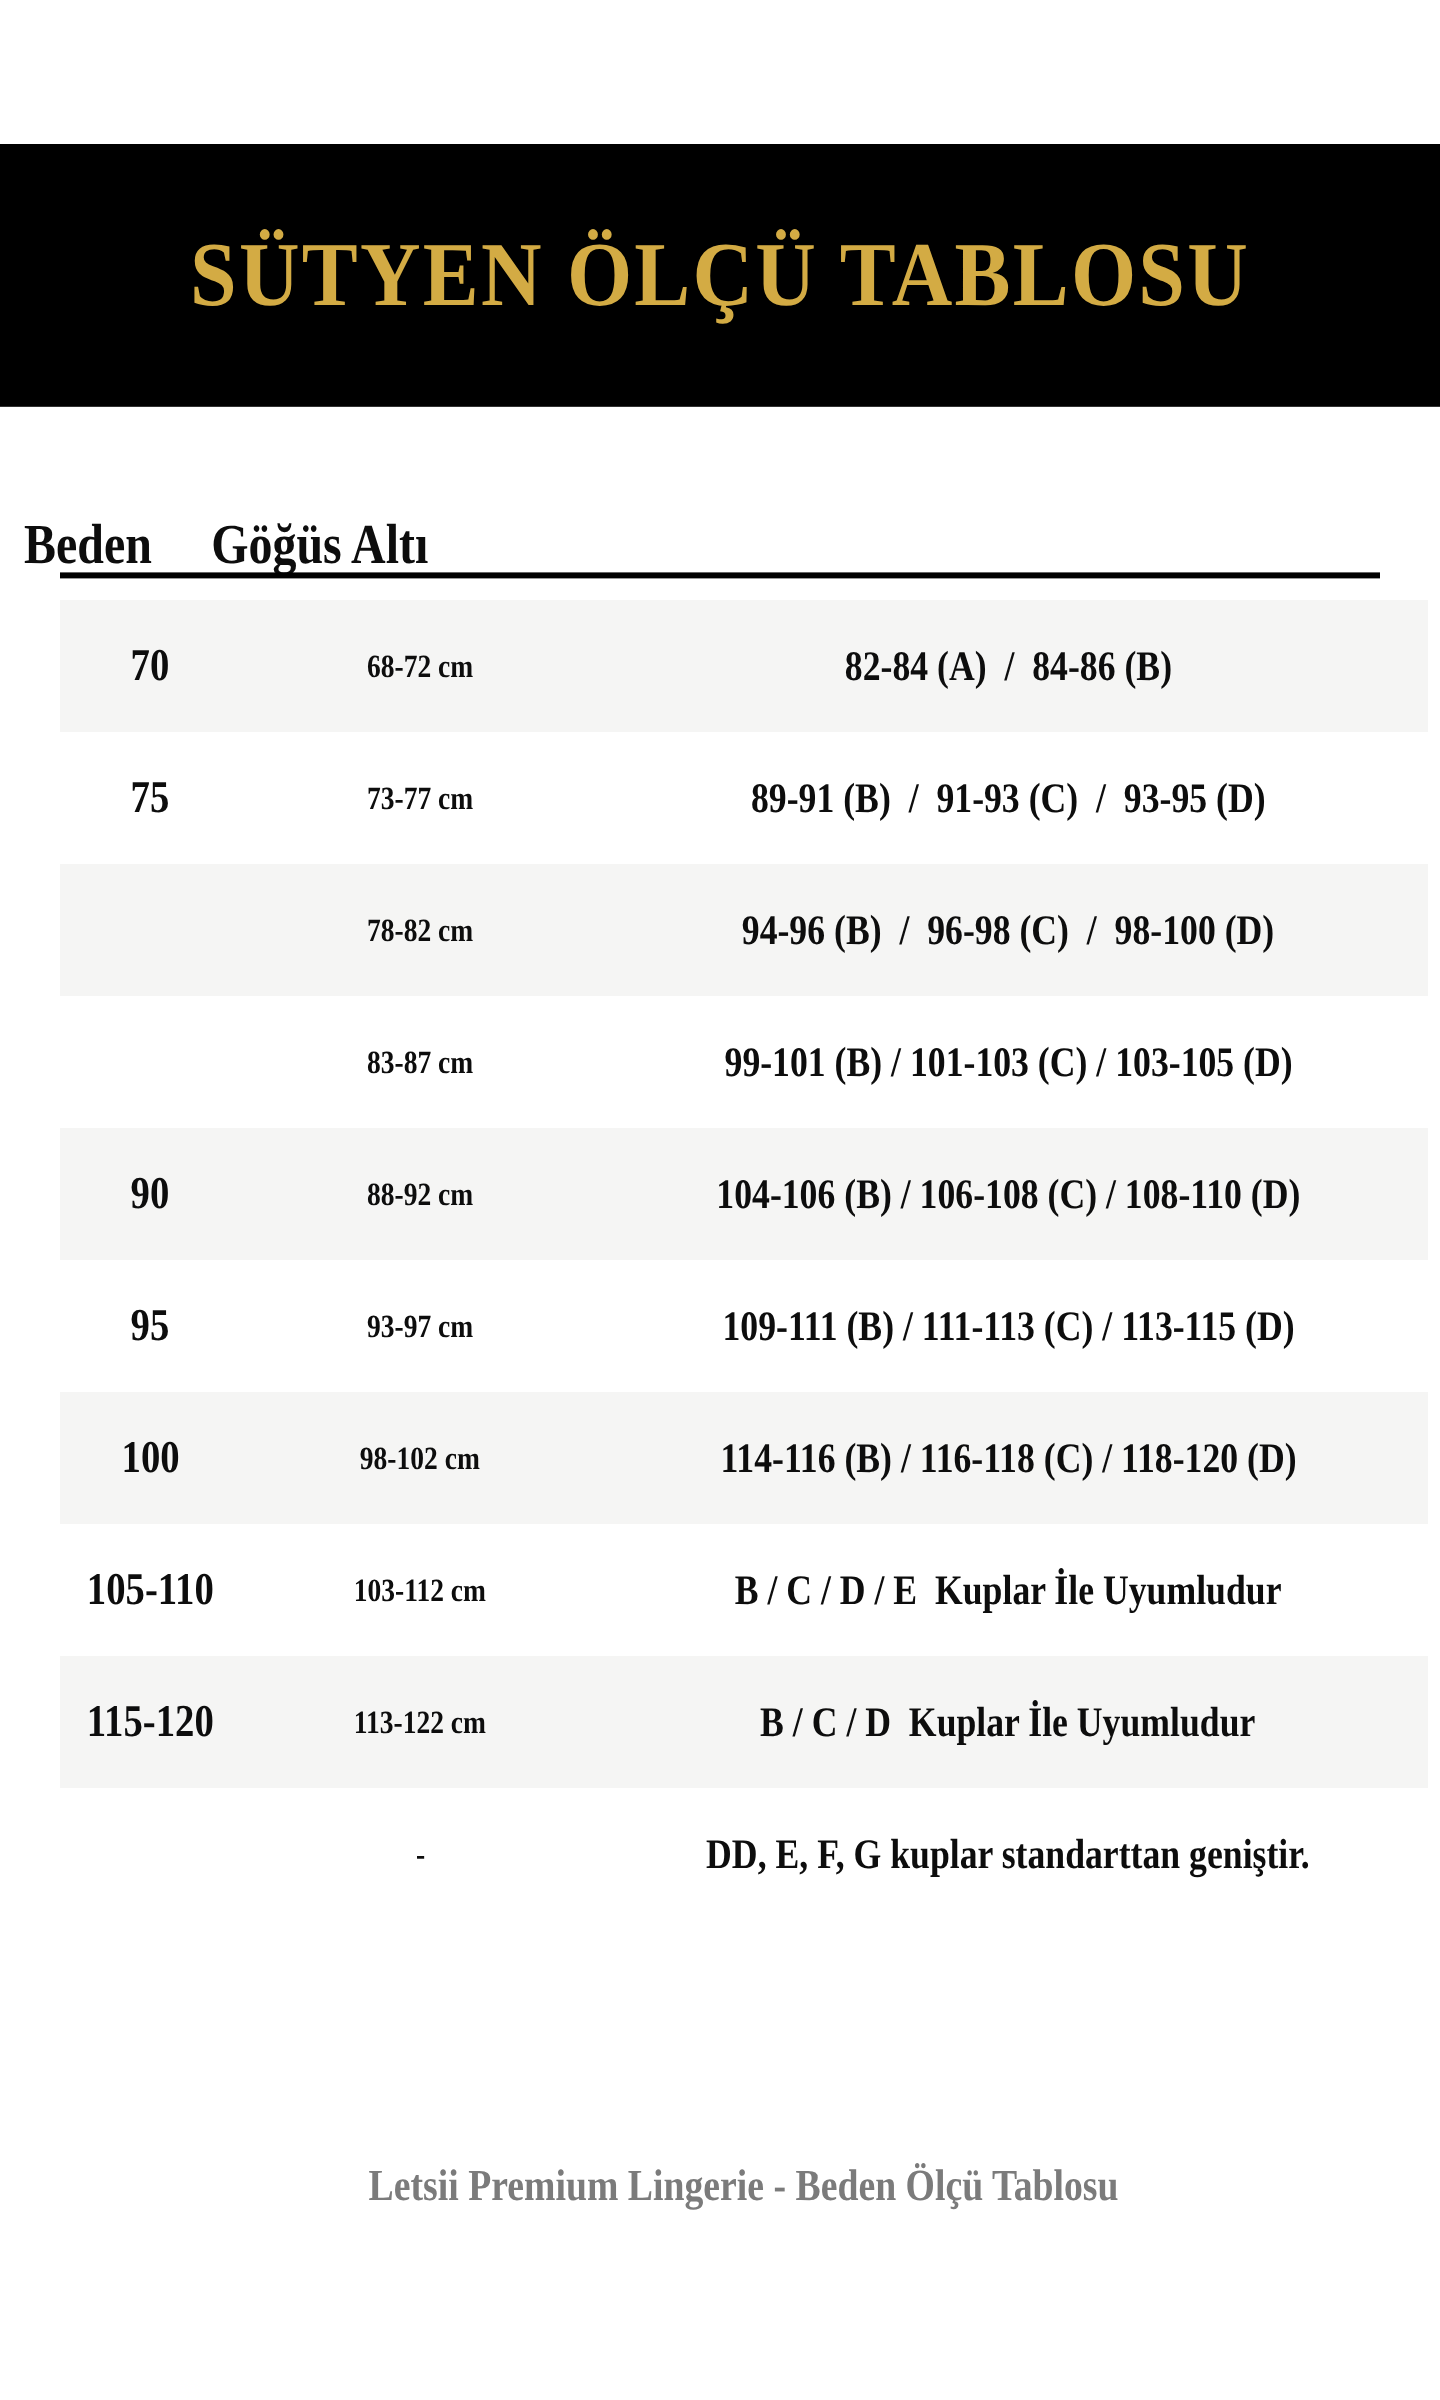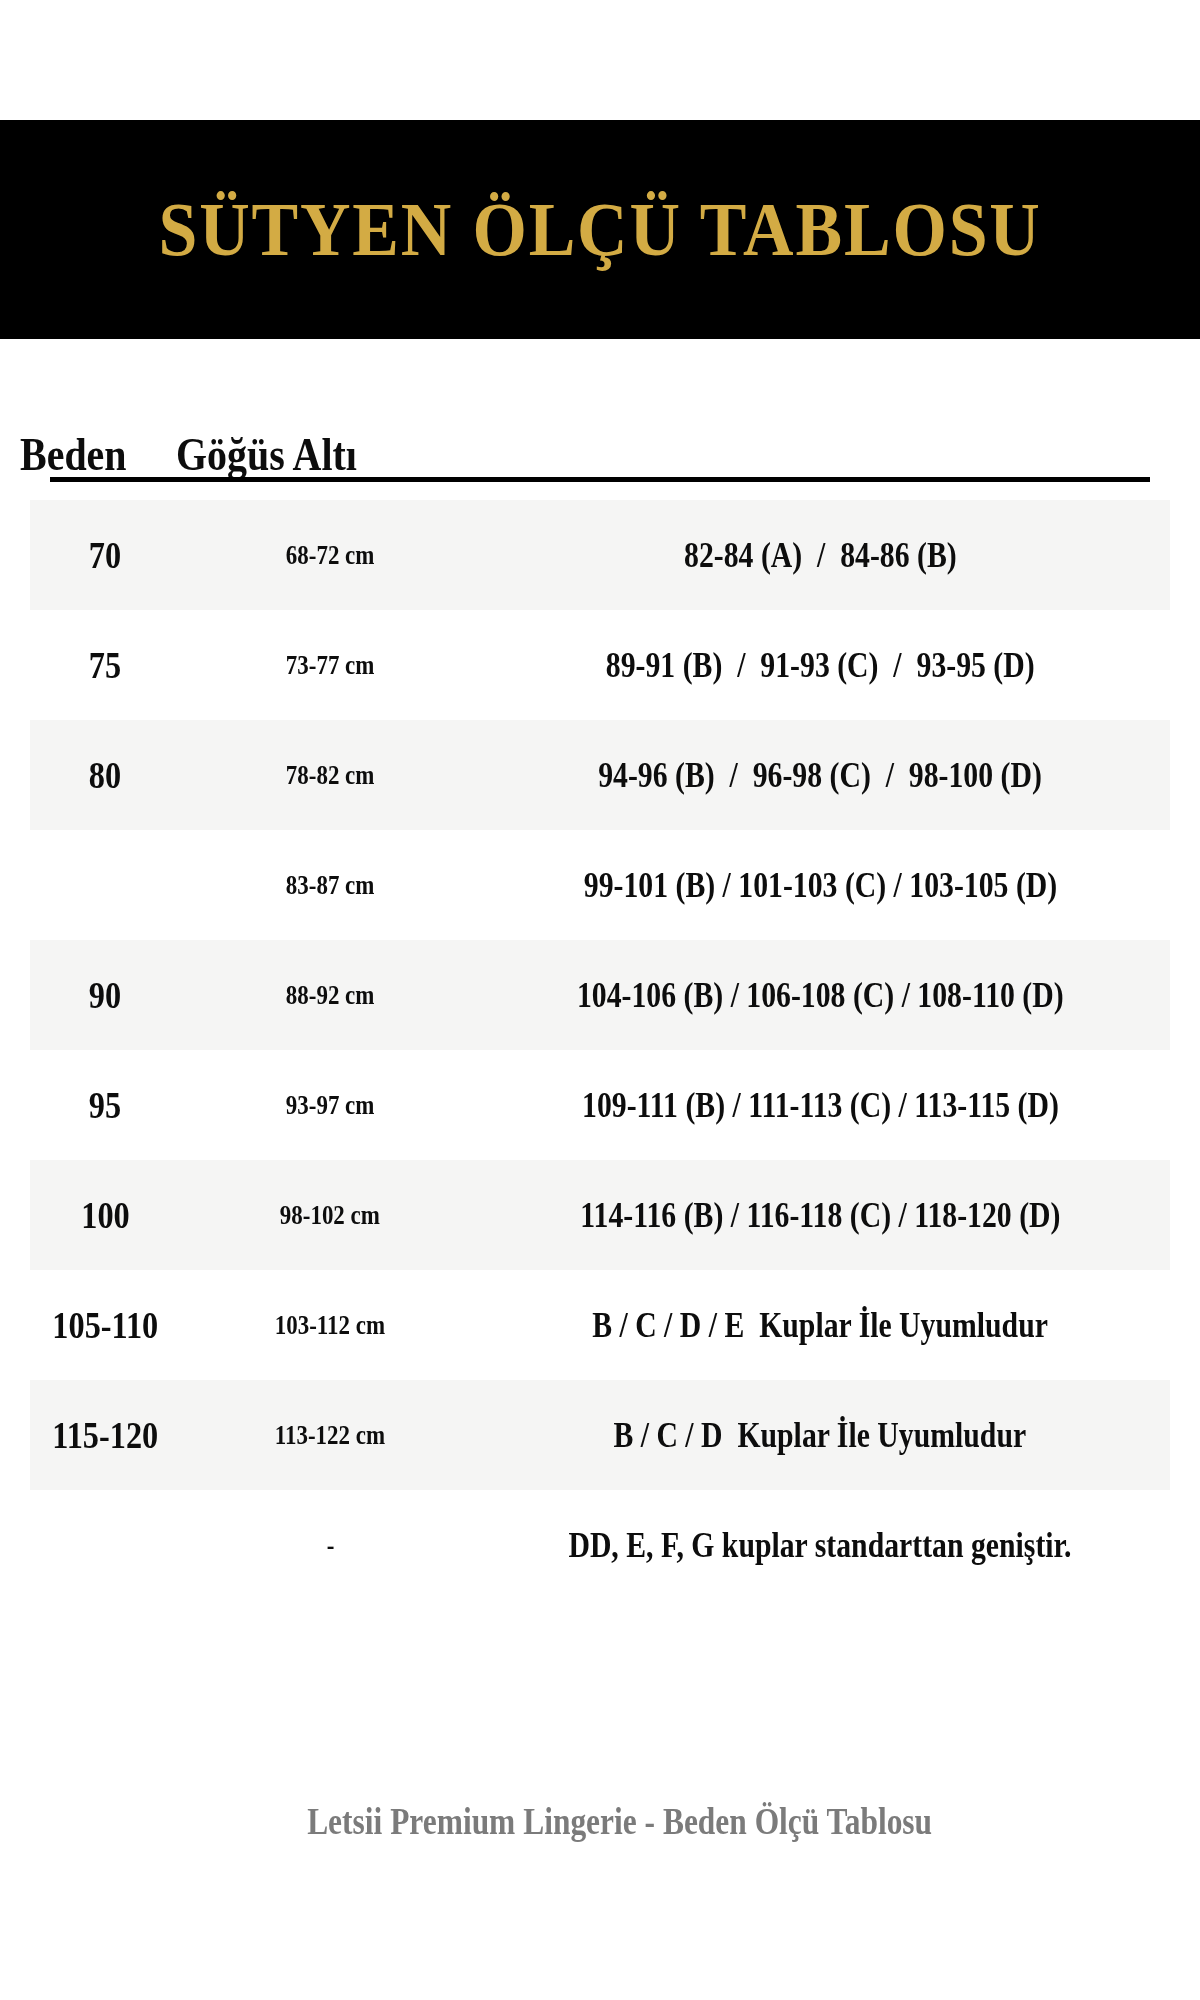--- a/index.html
+++ b/index.html
@@ -15,21 +15,21 @@
   .thead{position:absolute;left:0;top:420px;width:1092px;height:58px;}
   .th{position:absolute;bottom:0;font-weight:bold;font-size:47px;line-height:1;}
   .th-inner{display:inline-block;transform:scaleX(0.85);transform-origin:center;white-space:nowrap;}
   .th-beden{left:20px;width:160px;text-align:left;}
   .th-beden .th-inner{transform-origin:left;}
   .th-alti{left:160px;width:340px;}
   .th-cevresi{left:500px;width:680px;text-align:center;}
   .head-rule{position:absolute;left:50px;top:477px;width:1100px;height:5px;background:#000000;}
 
   
-  .rows{position:absolute;left:0;top:500px;width:972px;}
+  .rows{position:absolute;left:0;top:500px;width:972px;padding-left:20px;}
   .row{position:relative;width:1200px;height:110px;}
   .band{position:absolute;left:30px;top:0;width:1140px;height:110px;}
   .row:nth-child(odd) .band{background:#f5f5f4;}
   .row:nth-child(even) .band{background:#ffffff;}
   .cell{position:absolute;top:0;height:110px;display:flex;align-items:center;justify-content:center;
         font-weight:bold;line-height:1;}
   .cell-inner{display:inline-block;transform:scaleX(0.85);transform-origin:center;white-space:pre;}
   .c1{left:30px;width:150px;font-size:38px;}
   .c2{left:160px;width:340px;font-size:27px;}
   .c3{left:470px;width:700px;font-size:35px;}
@@ -79,23 +79,20 @@
     <div class="cell c2">
         <span class="cell-inner">73-77 cm</span>
       </div>
     <div class="cell c3">
         <span class="cell-inner">89-91 (B)  /  91-93 (C)  /  93-95 (D)</span>
       </div>
   </div>
 
   <div class="row">
     <div class="band"></div>
-    <div class="cell c1">
-        <span class="cell-inner">80</span>
-      </div>
     <div class="cell c2">
         <span class="cell-inner">78-82 cm</span>
       </div>
     <div class="cell c3">
         <span class="cell-inner">94-96 (B)  /  96-98 (C)  /  98-100 (D)</span>
       </div>
   </div>
 
   <div class="row">
     <div class="band"></div>

